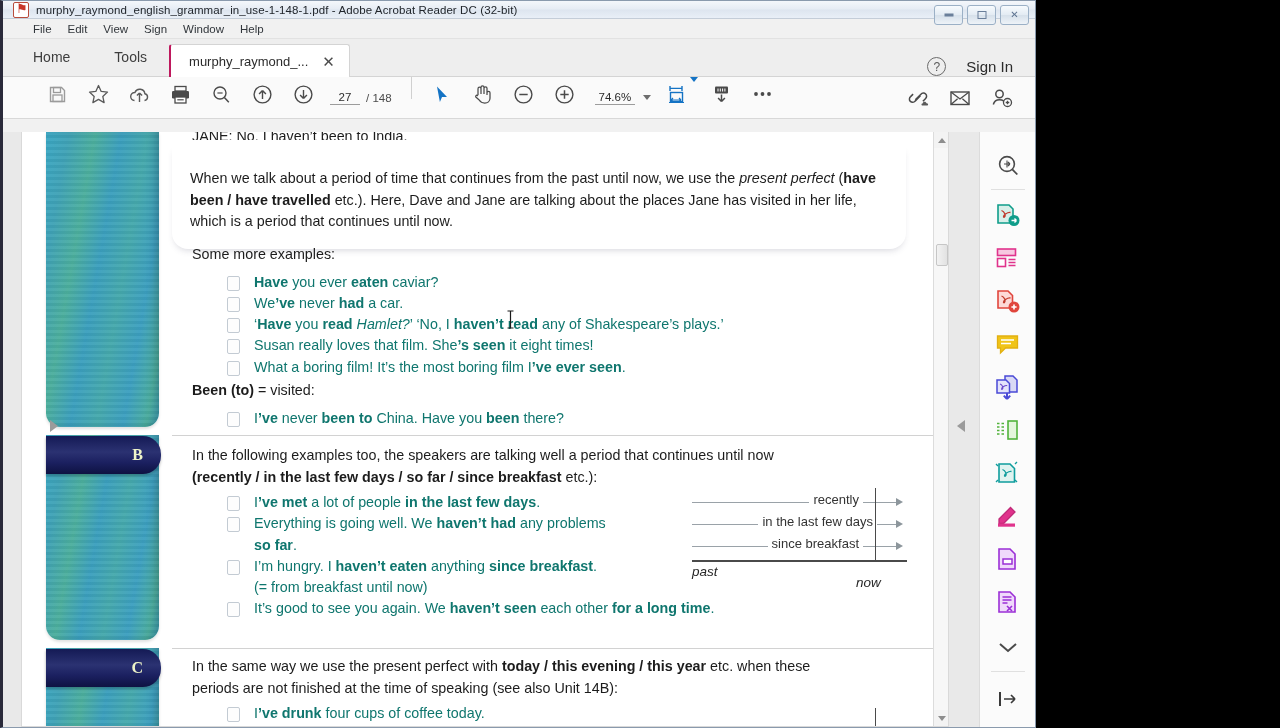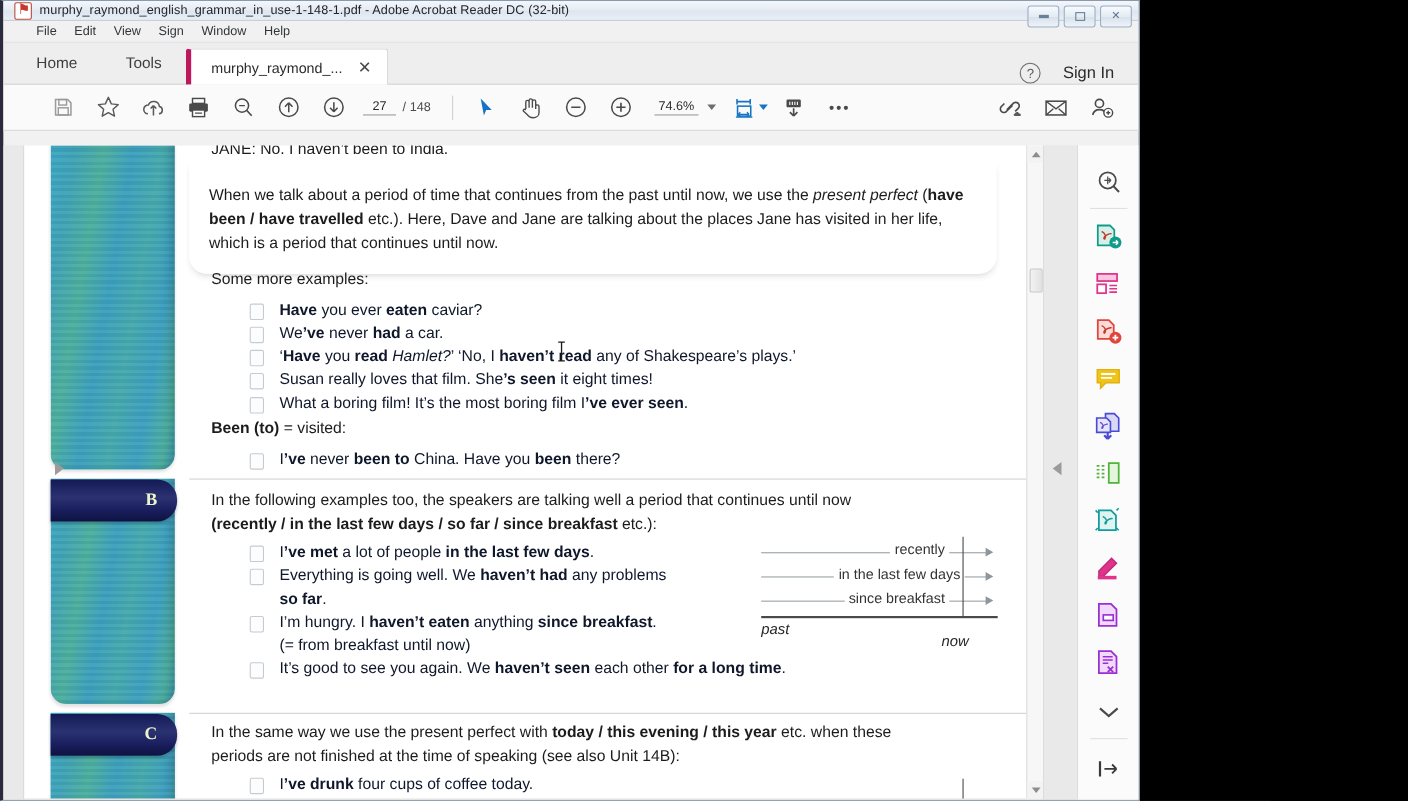--- a/index.html
+++ b/index.html
@@ -58,37 +58,37 @@
   .tabbar {
     height: 38px; background: #eeeeee; display: flex; align-items: flex-end;
     border-bottom: 1px solid #d4d4d4; position: relative;
   }
   .tab {
     height: 38px; display: flex; align-items: center; padding: 13px 22px;
     font-size: 14px; color: #3d3d3d; cursor: pointer; white-space: nowrap;
   }
   .tab.home { padding-left: 30px; }
   .tab.doc {
-    background: #fff; border-left: 5px solid #be185d; border-right: 1px solid #d4d4d4;
+    background: #fff; border-left: 2px solid #be185d; border-right: 1px solid #d4d4d4;
     border-top: 1px solid #d4d4d4; border-radius: 3px 3px 0 0;
     height: 33px; align-self: flex-end; padding: 0 14px 0 18px; gap: 14px;
     font-size: 13px; color: #2b2b2b; position: relative; top: 1px;
   }
   .tab-close { font-size: 15px; color: #4a4a4a; cursor: pointer; line-height: 1; }
   .tab-right { margin-left: auto; display: flex; align-items: center; gap: 20px; padding-right: 22px; }
   .help-icon {
     width: 19px; height: 19px; border: 1.4px solid #6b6b6b; border-radius: 50%;
     font-size: 12px; color: #5a5a5a; display: flex; align-items: center;
     justify-content: center; cursor: pointer;
   }
   .signin { font-size: 15px; color: #2b2b2b; cursor: pointer; }
   
   .toolbar {
     height: 42px; background: #fafafa; border-bottom: 1px solid #d8d8d8;
-    display: flex; align-items: center; padding-left: 34px; gap: 0;
+    display: flex; padding-left: 34px; gap: 0;
   }
   .tb { width: 41px; height: 34px; display: flex; align-items: center; justify-content: center; cursor: pointer; }
   .tb svg { display: block; }
   .pagebox { display: flex; align-items: center; gap: 6px; margin: 0 10px 0 6px; }
   .pagenum {
     width: 30px; text-align: center; font-size: 11.5px; color: #2b2b2b;
     border-bottom: 1px solid #9c9c9c; padding-bottom: 1px; cursor: text;
   }
   .pagetotal { font-size: 11.5px; color: #4b4b4b; }
   .tbsep { width: 1px; height: 22px; background: #d0d0d0; margin: 0 9px; }
@@ -139,21 +139,21 @@
     font-family: "Liberation Sans", sans-serif; color: #1f1f1f;
   }
   .blk { position: absolute; left: 20px; right: 16px; }
   .hr { position: absolute; left: 0; right: 0; height: 1px; background: #d2d2d2; }
   p.t { font-size: 14.3px; line-height: 21.5px; color: #1c1c1c; }
   .it { font-style: italic; }
   .bd { font-weight: 700; }
   ul.ex { list-style: none; }
   ul.ex li {
     position: relative; padding-left: 62px; font-size: 14.3px;
-    line-height: 21.3px; color: #0f172a;
+    line-height: 21.3px; color: #0f766e;
   }
   ul.ex li::before {
     content: ""; position: absolute; left: 35px; top: 4px;
     width: 11px; height: 13px; border: 1px solid #c3cbd3; border-radius: 2px;
     background: #fdfdfd;
   }
   ul.ex li.cont::before { display: none; }
   
   .card {
     position: absolute; left: 0; top: 0; right: 42px;

